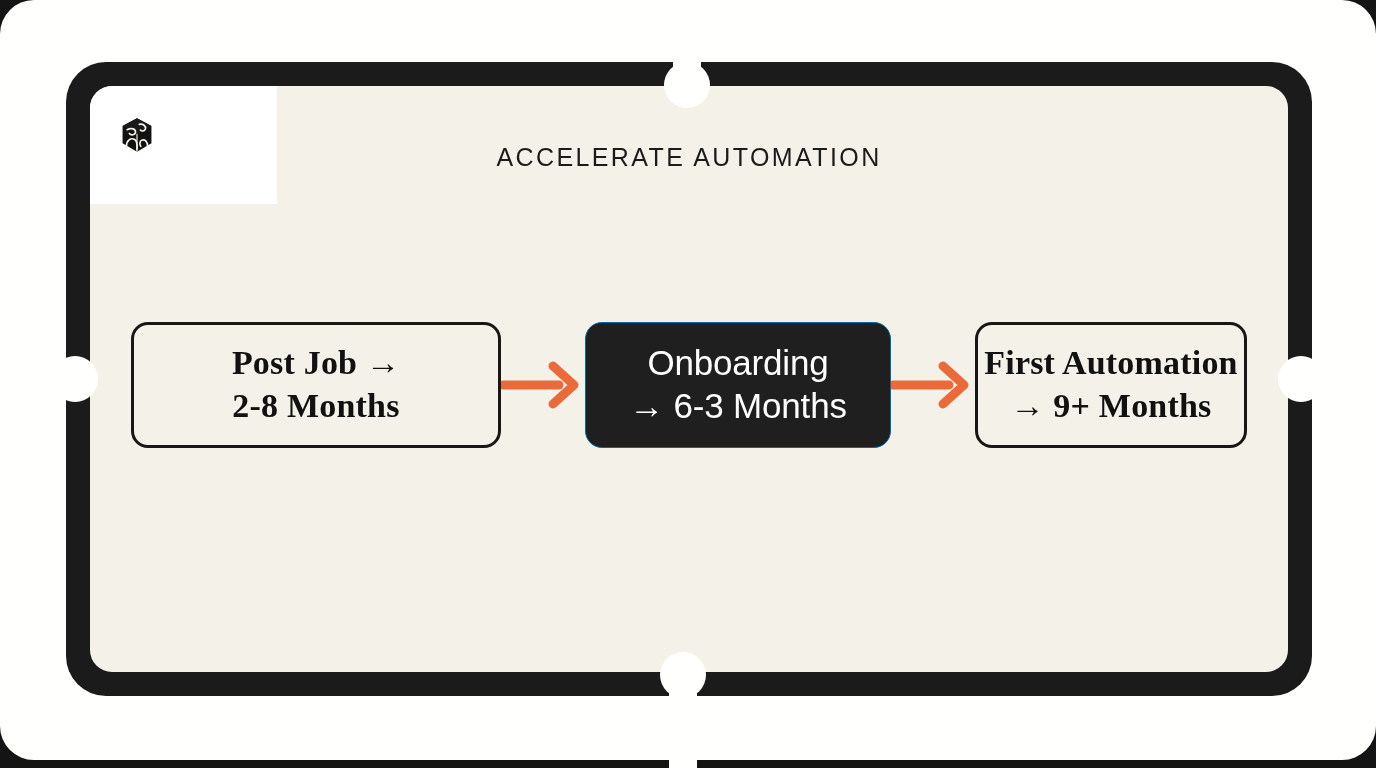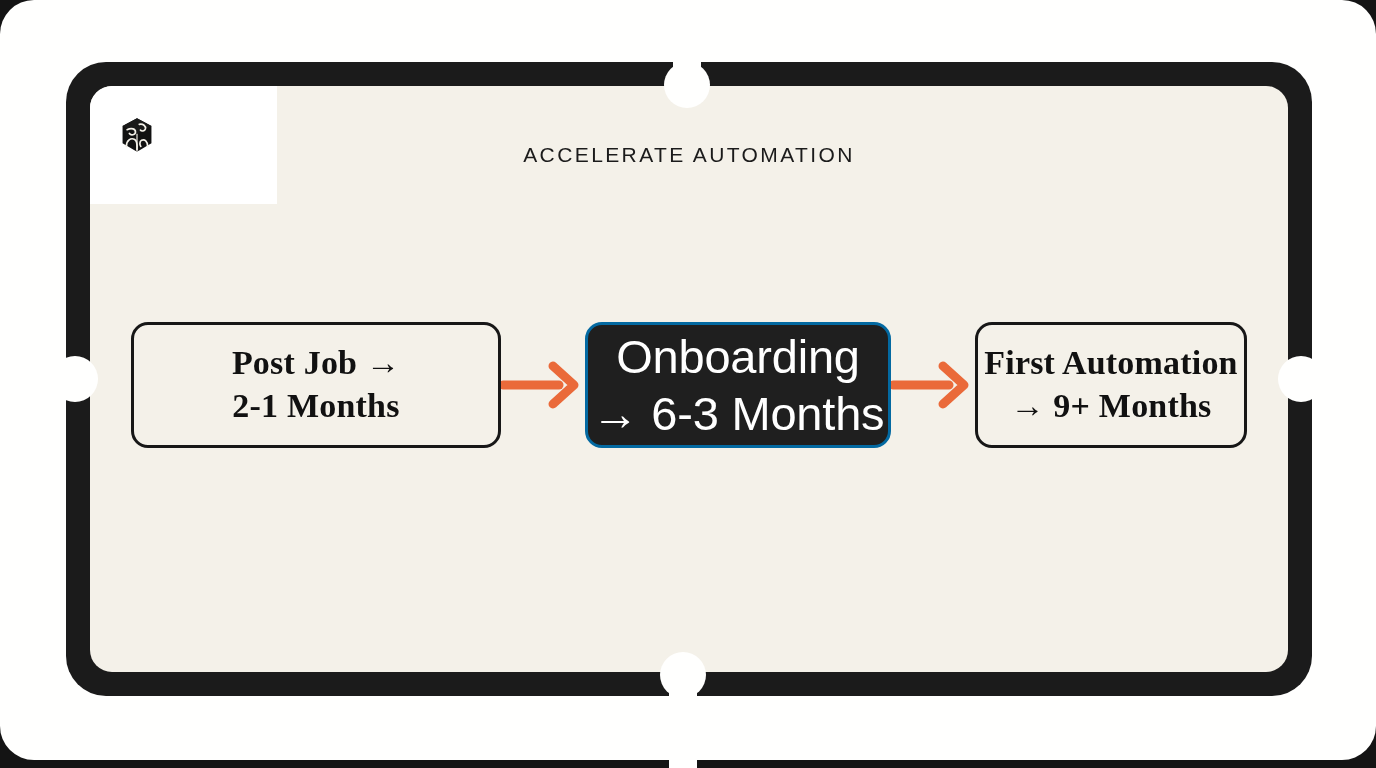--- a/index.html
+++ b/index.html
@@ -132,21 +132,21 @@
   }
 
   
   .title {
     position: absolute;
     left: 0;
     right: 0;
     top: 57px;
     text-align: center;
     font-family: "Liberation Sans", sans-serif;
-    font-size: 21px;
+    font-size: 25px;
     font-weight: 400;
     letter-spacing: 2.4px;
     color: #1b1b1b;
   }
 
   
   .flow {
     position: absolute;
     left: 0;
     right: 0;
@@ -173,25 +173,25 @@
     color: #111111;
     font-family: "Liberation Serif", serif;
     font-weight: 700;
     font-size: 34px;
     line-height: 1.26;
     letter-spacing: 0.2px;
   }
 
   .node-dark {
     background: #1f1f1f;
-    border: 3px solid #0369a1;
+    border: 1px solid #0369a1;
     color: #ffffff;
     font-family: "Liberation Sans", sans-serif;
     font-weight: 400;
-    font-size: 47px;
+    font-size: 35px;
     line-height: 1.22;
     letter-spacing: -0.2px;
   }
 
   .node-1 { width: 370px; height: 126px; }
   .node-2 { width: 306px; height: 126px; }
   .node-3 { width: 272px; height: 126px; }
 
   .node-line { white-space: nowrap; display: block; }
 
@@ -225,21 +225,21 @@
           <path d="M50 47 L50 94" fill="none" stroke="#f4f1e9" stroke-width="3"></path>
         </svg>
       </div>
 
       <div class="title">ACCELERATE AUTOMATION</div>
 
       <div class="flow">
 
         <div class="node node-light node-1">
           <span class="node-line">Post Job →</span>
-          <span class="node-line">2-1 Months</span>
+          <span class="node-line">2-8 Months</span>
         </div>
 
         <svg class="arrow" viewBox="0 0 84 54" aria-hidden="true">
           <path d="M2 27 L58 27" stroke="#ea6a3a" stroke-width="9" stroke-linecap="round" fill="none"></path>
           <path d="M52 8 L73 27 L52 46" stroke="#ea6a3a" stroke-width="9" stroke-linecap="round" stroke-linejoin="round" fill="none"></path>
         </svg>
 
         <div class="node node-dark node-2">
           <span class="node-line">Onboarding</span>
           <span class="node-line">→ 6-3 Months</span>

